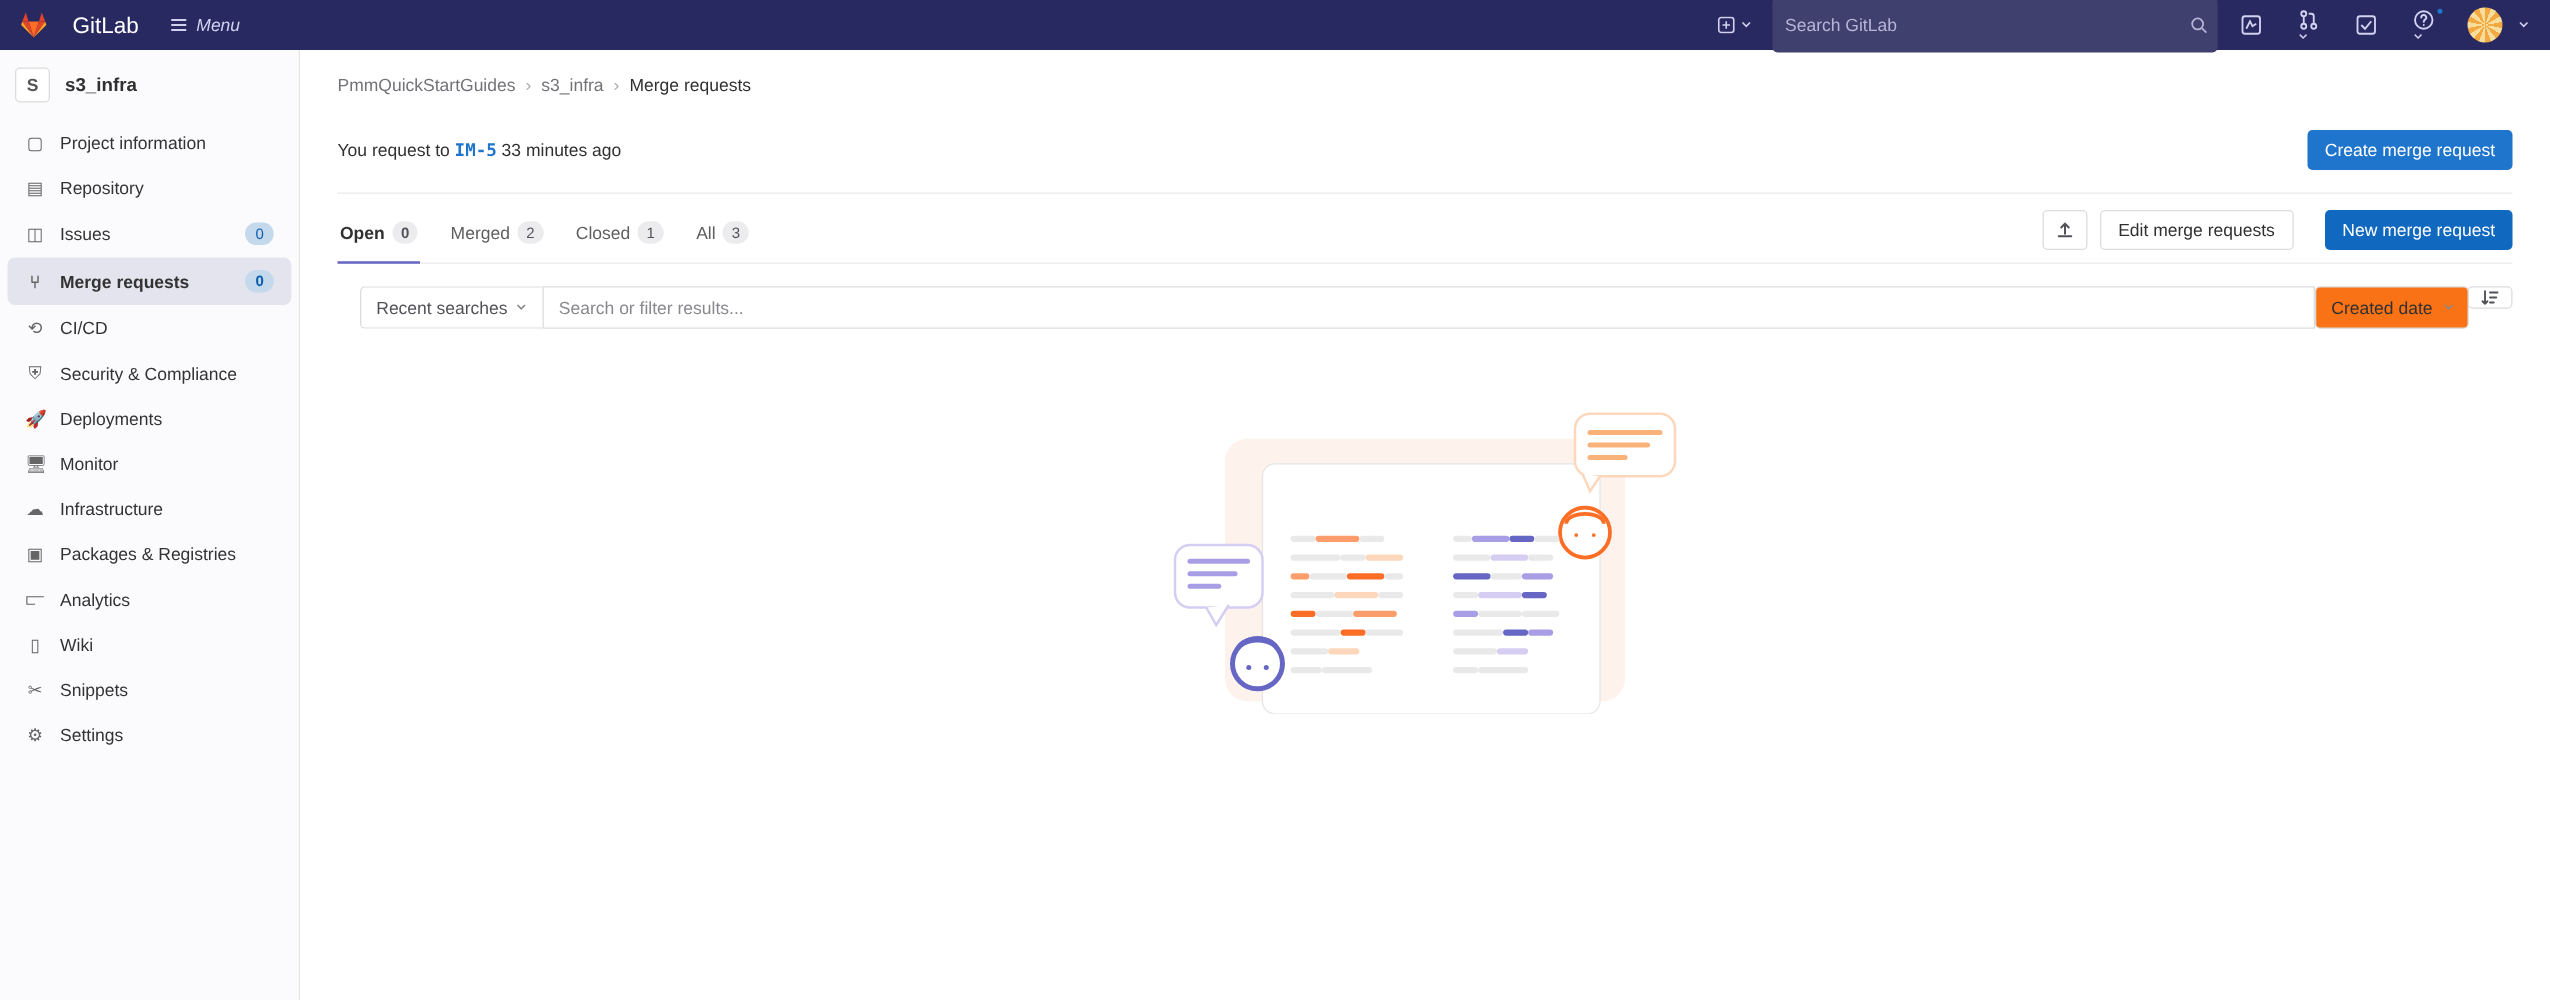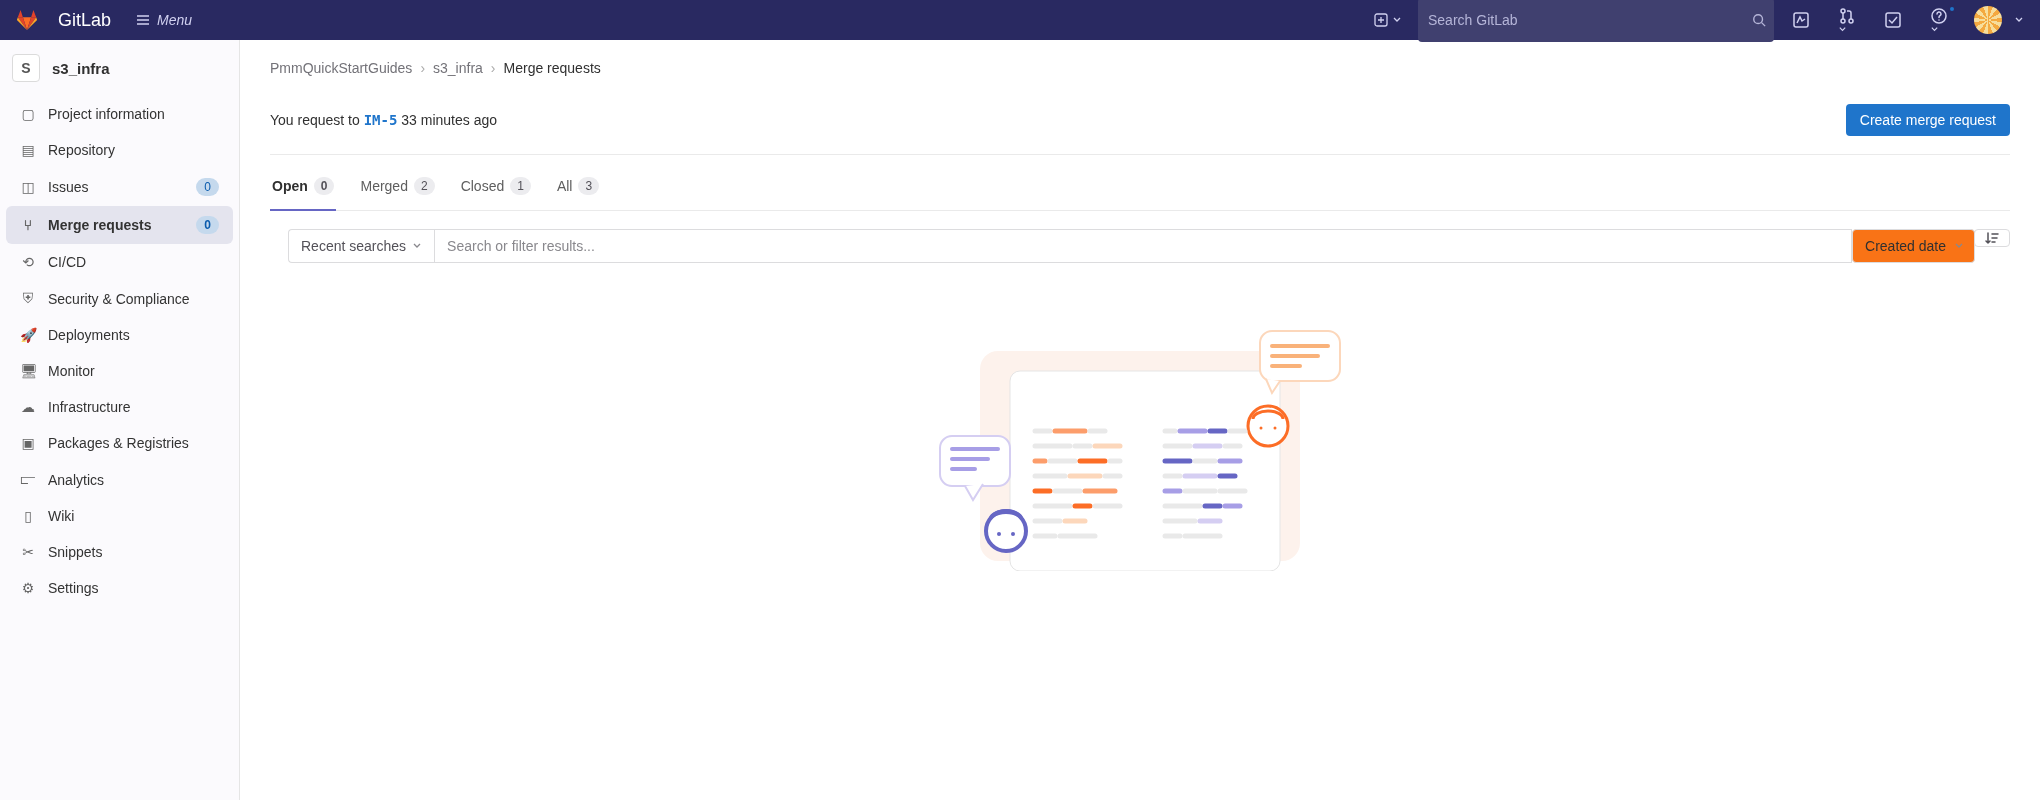--- a/index.html
+++ b/index.html
@@ -224,20 +224,29 @@
           </div>
         <div class="tab">
             <span>Closed</span>
             <span class="count">1</span>
           </div>
         <div class="tab">
             <span>All</span>
             <span class="count">3</span>
           </div>
       </div>
+      <div class="tab-buttons">
+        <button class="icon-btn">
+          <svg width="16" height="16" viewBox="0 0 16 16">
+              <path d="M8 11V3M5 6l3-3 3 3M3 13h10" stroke="#535158" stroke-width="1.6" fill="none" stroke-linecap="round"></path>
+            </svg>
+        </button>
+        <button class="btn-secondary">Edit merge requests</button>
+        <button class="btn-primary strong">New merge request</button>
+      </div>
     </div>
 
     <div class="filter-row">
       <div class="recent-searches">
         <span>Recent searches</span>
         <svg width="10" height="10" viewBox="0 0 10 10">
             <path d="M2 3l3 3 3-3" stroke="#89888d" stroke-width="1.3" fill="none"></path>
           </svg>
       </div>
       <input class="filter-input" placeholder="Search or filter results..." style="">

